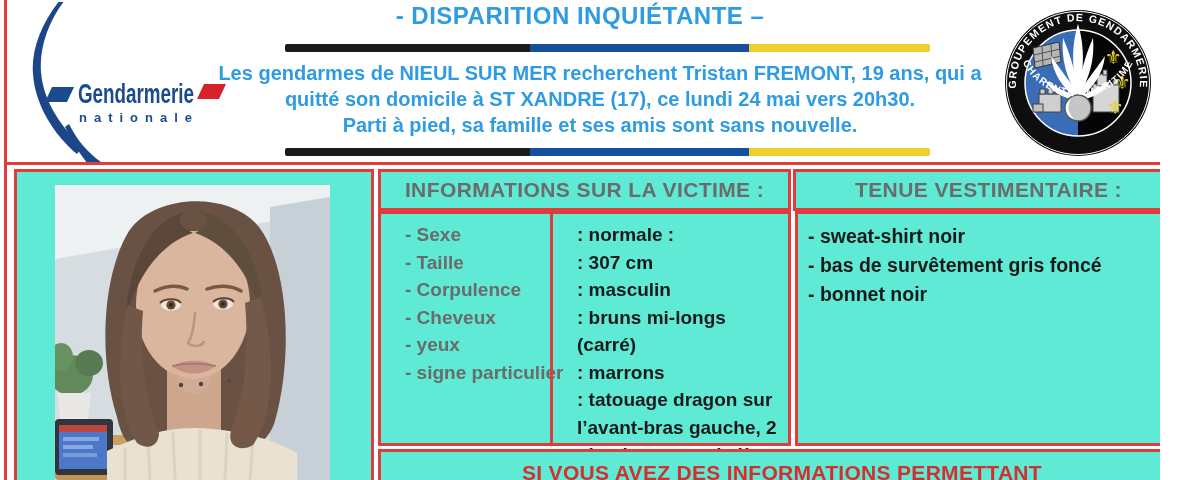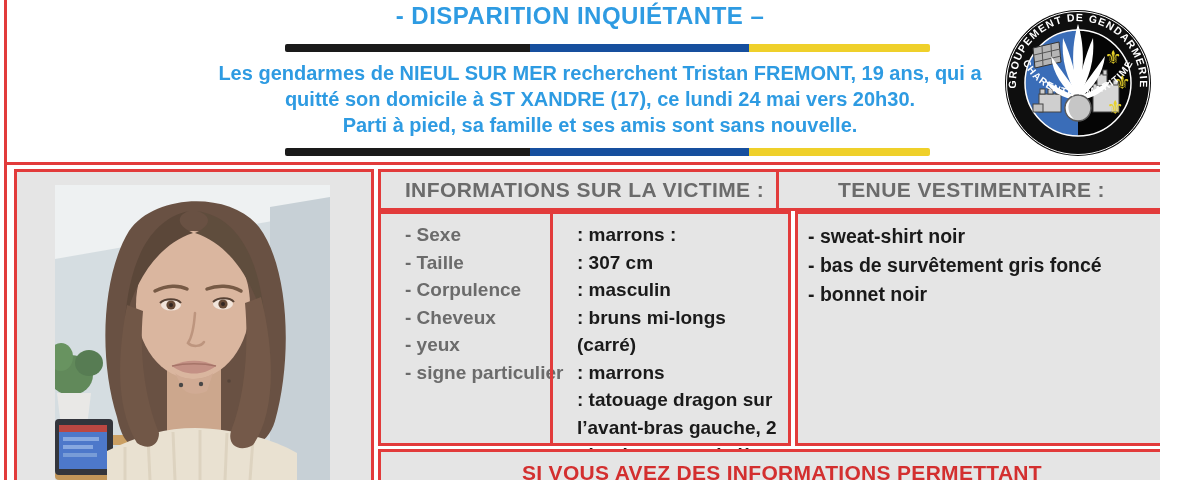--- a/index.html
+++ b/index.html
@@ -15,21 +15,21 @@
   .title{left:0;top:2px;width:100%;text-align:center;font-size:24px;font-weight:700;
     letter-spacing:.5px;color:#2e9be2;}
   .intro{left:200px;top:60px;width:800px;text-align:center;color:#2e9be2;
     font-size:20px;font-weight:700;line-height:26px;}
   
   .bar{left:285px;width:645px;height:8px;display:flex;border-radius:2px;overflow:hidden;}
   .bar .b1{width:38%;background:#1a1a1a;}
   .bar .b2{width:34%;background:#164f9e;}
   .bar .b3{width:28%;background:#efd02a;}
   
-  .rbox{position:absolute;border:3px solid #e23b3b;box-sizing:border-box;background:#e5e5e5;}
+  .rbox{position:absolute;border:3px solid #e23b3b;box-sizing:border-box;background:#5eead4;}
   .hdr{display:flex;align-items:center;justify-content:center;
     color:#6b6b6b;font-weight:700;font-size:21px;letter-spacing:.4px;}
   .col{position:absolute;top:0;bottom:0;padding:7px 6px 0 24px;box-sizing:border-box;}
   .line{font-size:19px;line-height:27.5px;white-space:nowrap;}
   .labels .line{color:#6b6b6b;font-weight:600;}
   .values .line{color:#1a1a1a;font-weight:600;white-space:normal;}
   .vdiv{position:absolute;top:0;bottom:0;left:169px;width:3px;background:#e23b3b;}
   .tenue-item{font-size:19.5px;line-height:29px;color:#1a1a1a;font-weight:600;}
   .footer-text{margin-top:9px;text-align:center;color:#d32f2f;
     font-size:21px;font-weight:700;letter-spacing:.3px;}
@@ -56,20 +56,30 @@
     <div class="b2"></div>
     <div class="b3"></div>
   </div>
 
   <div class="abs intro">
     <div>Les gendarmes de NIEUL SUR MER recherchent Tristan FREMONT, 19 ans, qui a</div>
     <div>quitté son domicile à ST XANDRE (17), ce lundi 24 mai vers 20h30.</div>
     <div>Parti à pied, sa famille et ses amis sont sans nouvelle.</div>
   </div>
 
+  <div class="abs" style="left:25px;top:2px;width:215px;height:160px;">
+    <svg width="215" height="160" viewBox="0 0 215 160">
+      <path d="M 35,-2 C 16,22 6,48 8,72 C 10,102 28,132 52,152 C 55,149 56,146 55,142 C 33,122 18,96 16,70 C 14,46 24,18 40,-2 Z" fill="#1c4687"></path>
+      <path d="M 44,122 C 52,138 62,150 76,160 L 63,162 C 53,150 46,136 40,125 Z" fill="#1c4687"></path>
+      <polygon points="27,85 49,85 42,100 20,100" fill="#1b4b8f"></polygon>
+      <polygon points="179,82 201,82 194,97 172,97" fill="#d6232a"></polygon>
+      <text x="53" y="101" font-size="28" font-weight="700" fill="#1b4b8f" textLength="116" lengthAdjust="spacingAndGlyphs">Gendarmerie</text>
+      <text x="54" y="120" font-size="13" font-weight="600" fill="#1b4b8f" letter-spacing="7">nationale</text>
+    </svg>
+  </div>
 
   <div class="abs" style="left:1003px;top:8px;width:150px;height:150px;">
     <svg width="150" height="150" viewBox="0 0 150 150">
       <defs>
         <path id="arcTop" d="M 16.7,96.2 A 62,62 0 1 1 133.3,96.2" fill="none"></path>
         <path id="arcBot" d="M 20,55 A 62,62 0 0 0 130,55" fill="none"></path>
       </defs>
       <circle cx="75" cy="75" r="73" fill="#0e0e0e"></circle>
       <circle cx="75" cy="75" r="71.5" fill="none" stroke="#ffffff" stroke-width="1"></circle>
       <circle cx="75" cy="75" r="53" fill="#050505"></circle>
@@ -209,30 +219,30 @@
     <div class="col labels" style="left:0;width:169px;">
       <div class="line">- Sexe</div>
       <div class="line">- Taille</div>
       <div class="line">- Corpulence</div>
       <div class="line">- Cheveux</div>
       <div class="line">- yeux</div>
       <div class="line">- signe particulier</div>
     </div>
     <div class="vdiv"></div>
     <div class="col values" style="left:172px;right:0;">
-      <div class="line">: marrons :</div>
+      <div class="line">: normale :</div>
       <div class="line">: 307 cm</div>
       <div class="line">: masculin</div>
       <div class="line">: bruns mi-longs (carré)</div>
       <div class="line">: marrons</div>
       <div class="line">: tatouage dragon sur l’avant-bras gauche, 2 piercings sous la lèvre inférieure.</div>
     </div>
   </div>
 
-  <div class="rbox hdr" style="left:776px;top:169px;width:391px;height:42px;">
+  <div class="rbox hdr" style="left:793px;top:169px;width:391px;height:42px;">
     <span>TENUE VESTIMENTAIRE :</span>
   </div>
 
   <div class="rbox" style="left:795px;top:211px;width:391px;height:235px;padding:8px 10px 12px 10px;">
     <div class="tenue-item">- sweat-shirt noir</div>
     <div class="tenue-item">- bas de survêtement gris foncé</div>
     <div class="tenue-item">- bonnet noir</div>
   </div>
 
   <div class="rbox" style="left:378px;top:449px;width:808px;height:60px;">

